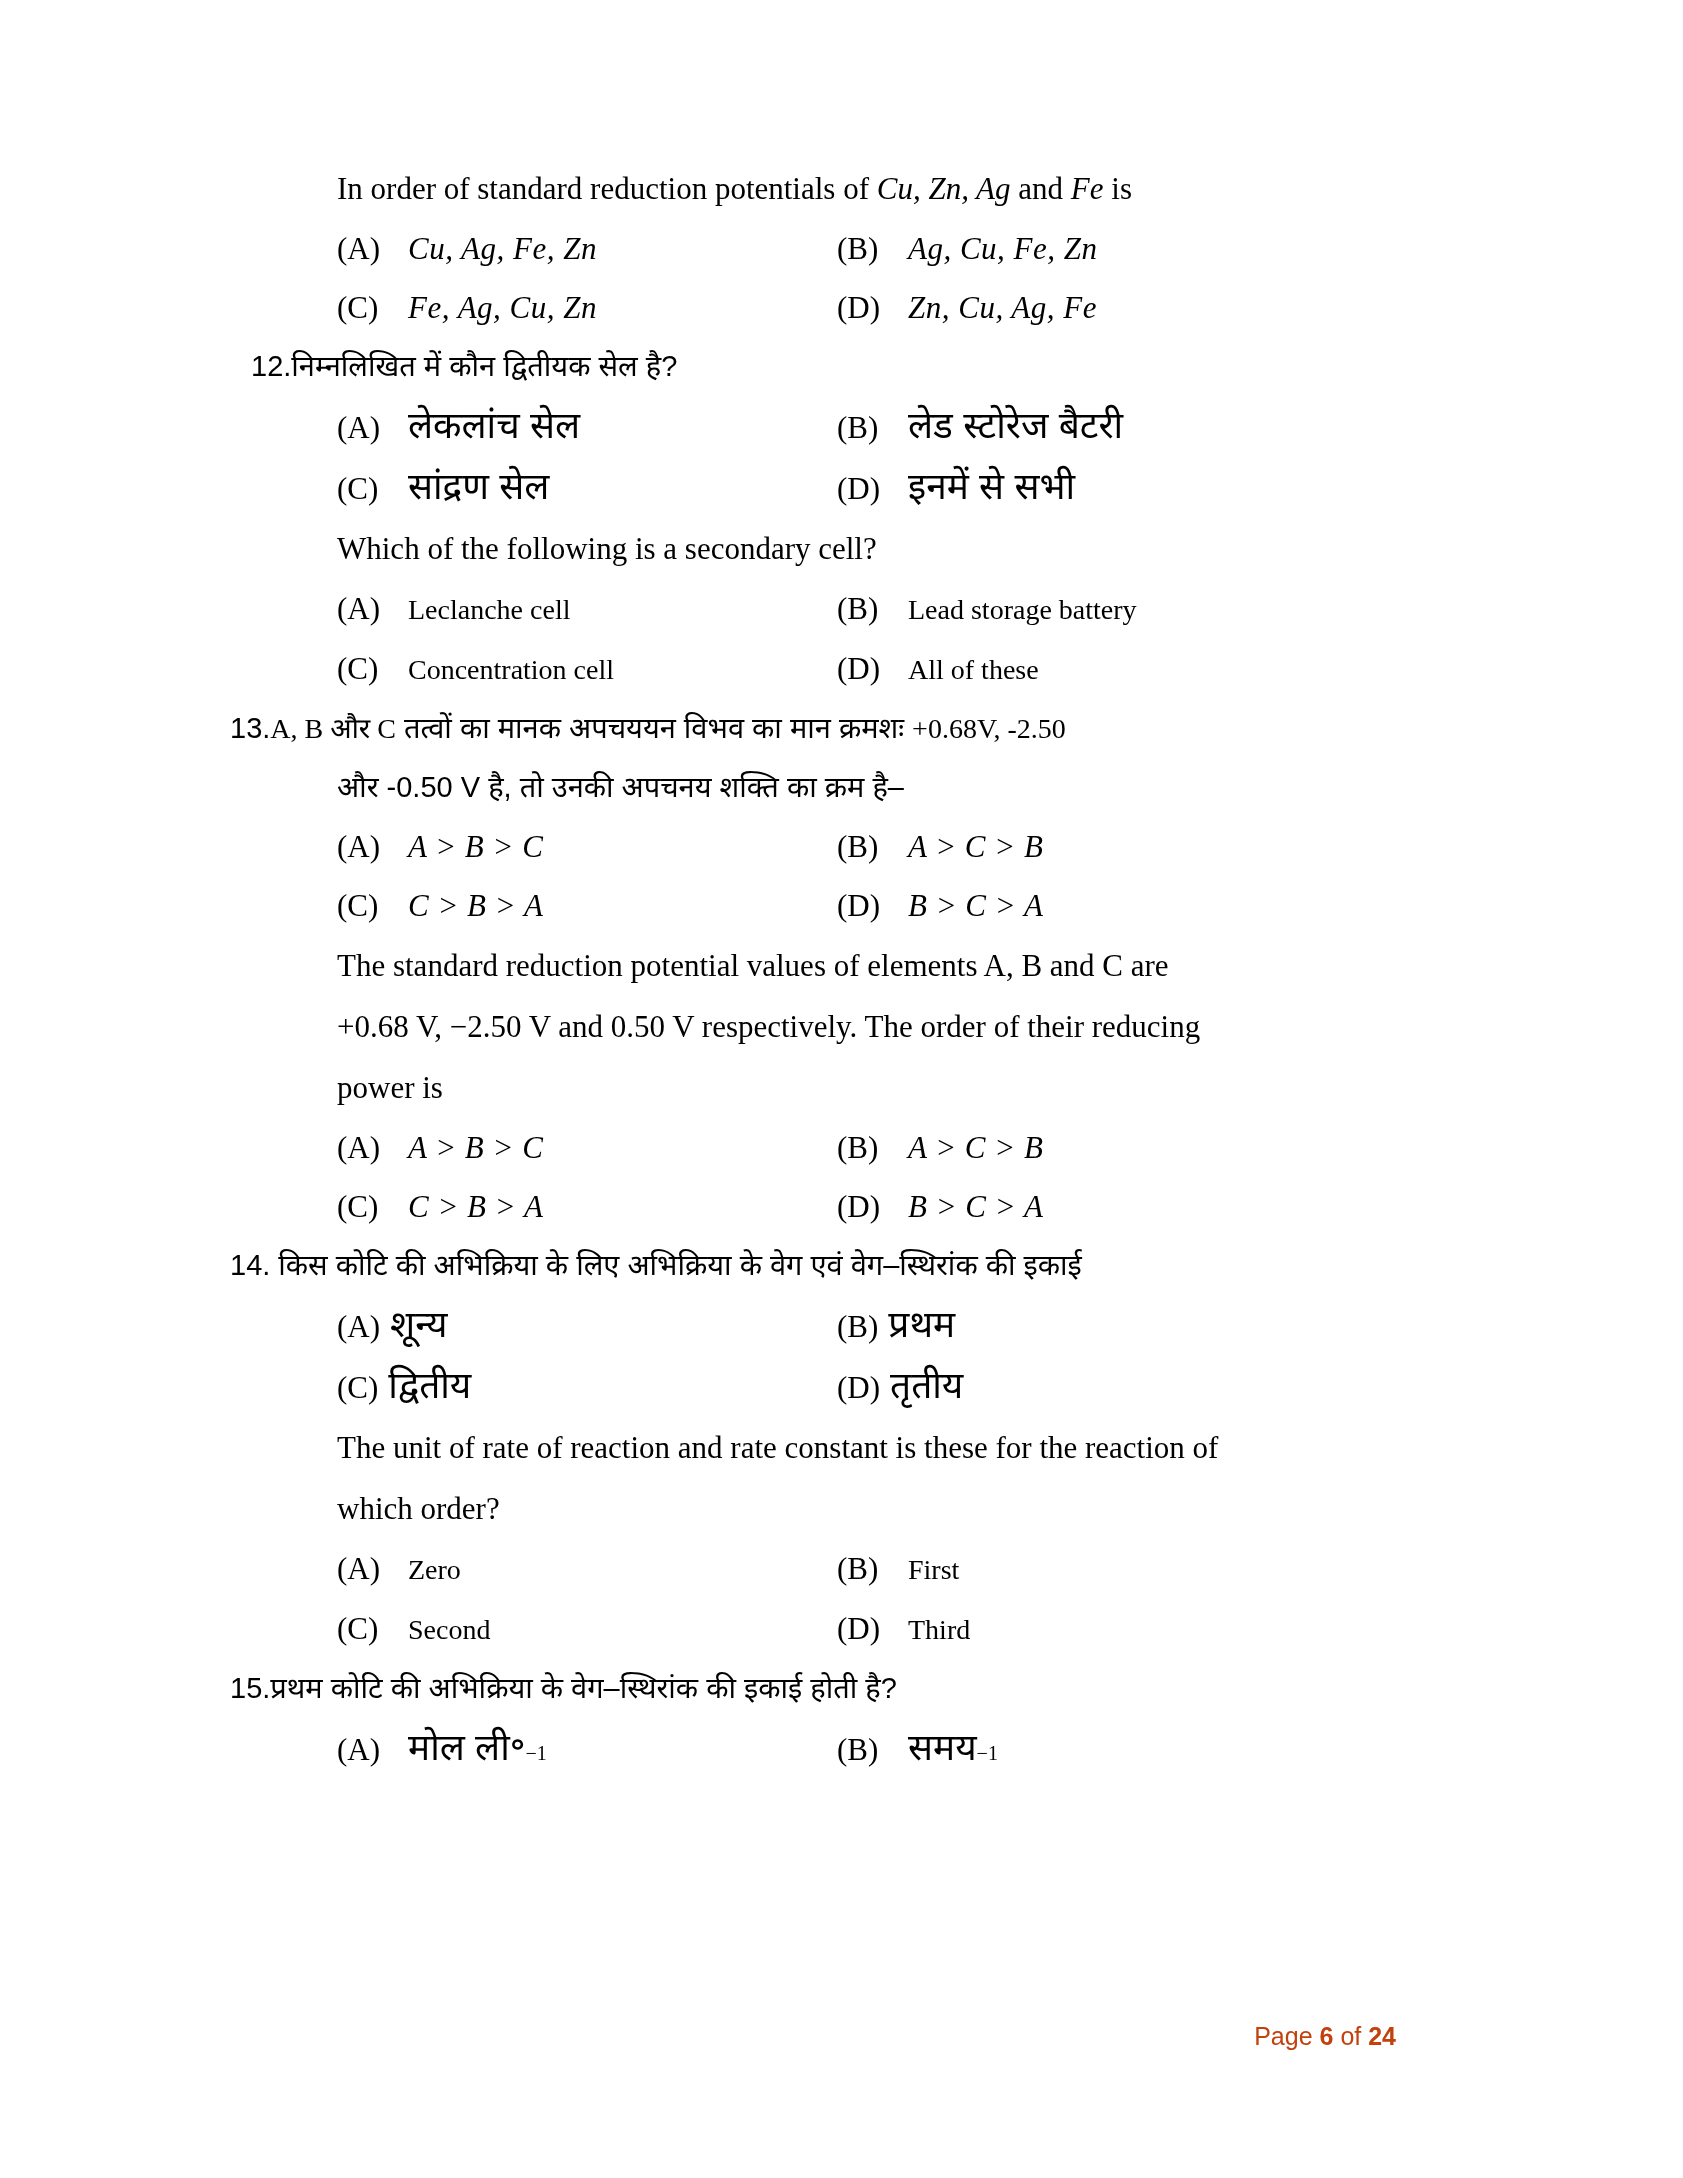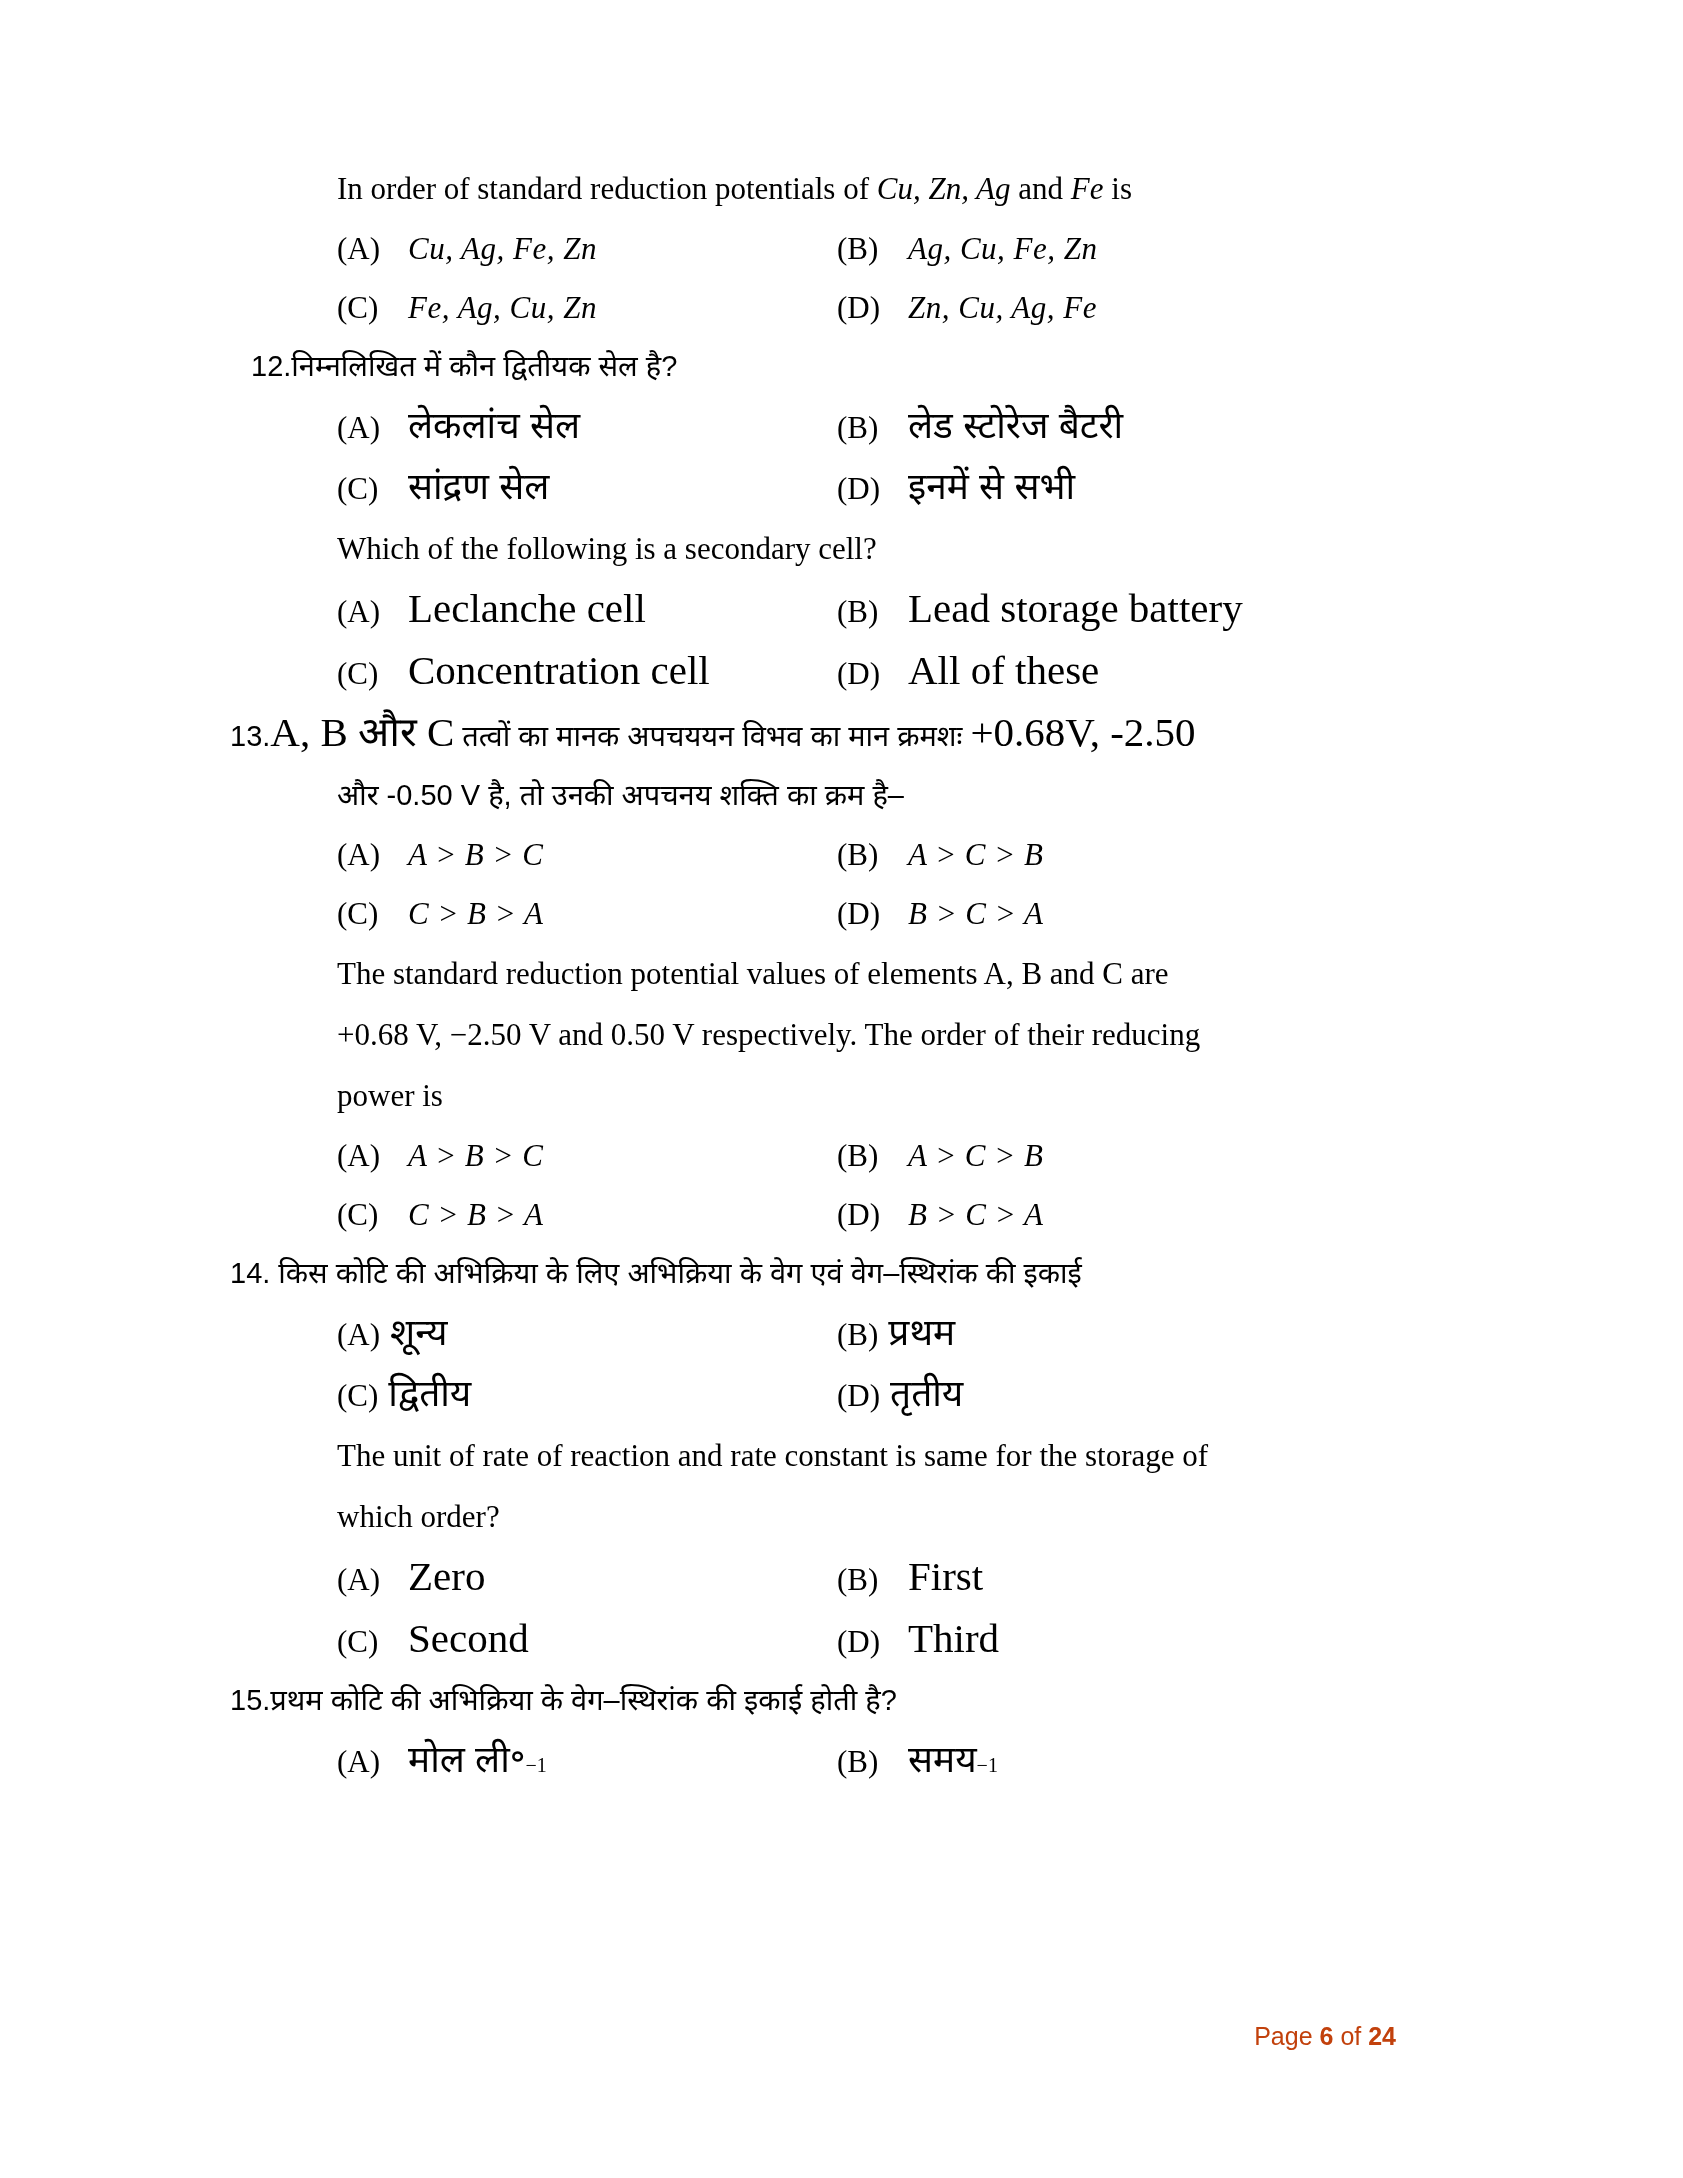--- a/index.html
+++ b/index.html
@@ -57,21 +57,21 @@
 
   .opt-tag {
     flex: 0 0 auto;
     font-size: 31px;
     font-family: "Liberation Serif", "DejaVu Serif", serif;
     min-width: 71px;
   }
   .opt-tag.tight { min-width: 0; margin-right: 10px; }
 
   .opt-text-en {
-    font-size: 41px;
+    font-size: 28px;
     font-family: "Liberation Serif", "DejaVu Serif", serif;
   }
   .opt-text-it {
     font-size: 31px;
     font-style: italic;
     font-family: "Liberation Serif", "DejaVu Serif", serif;
     letter-spacing: 0.5px;
   }
   .opt-text-hi {
     font-size: 37px;
@@ -254,21 +254,21 @@
       <div class="opt left">
         <span class="opt-tag tight">(C)</span>
         <span class="opt-text-hi">द्वितीय</span>
       </div>
       <div class="opt right">
         <span class="opt-tag tight">(D)</span>
         <span class="opt-text-hi">तृतीय</span>
       </div>
     </div>
 
-    <div class="stem-en">The unit of rate of reaction and rate constant is same for the storage of</div>
+    <div class="stem-en">The unit of rate of reaction and rate constant is these for the reaction of</div>
     <div class="stem-en">which order?</div>
 
     <div class="opt-row">
       <div class="opt left">
         <span class="opt-tag">(A)</span>
         <span class="opt-text-en">Zero</span>
       </div>
       <div class="opt right">
         <span class="opt-tag">(B)</span>
         <span class="opt-text-en">First</span>

